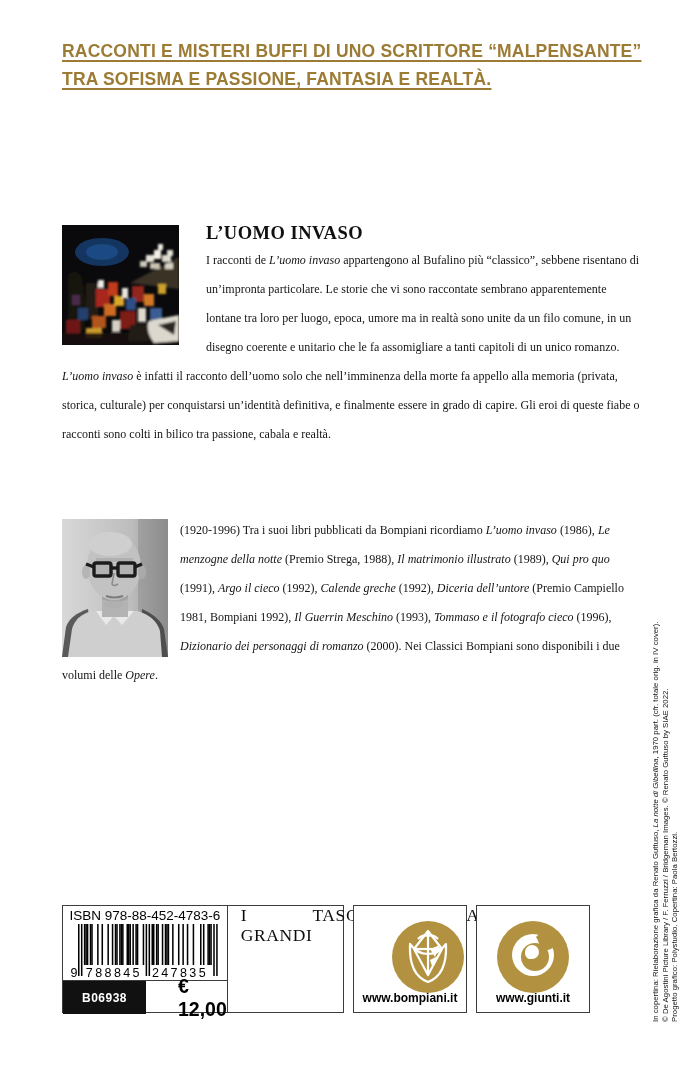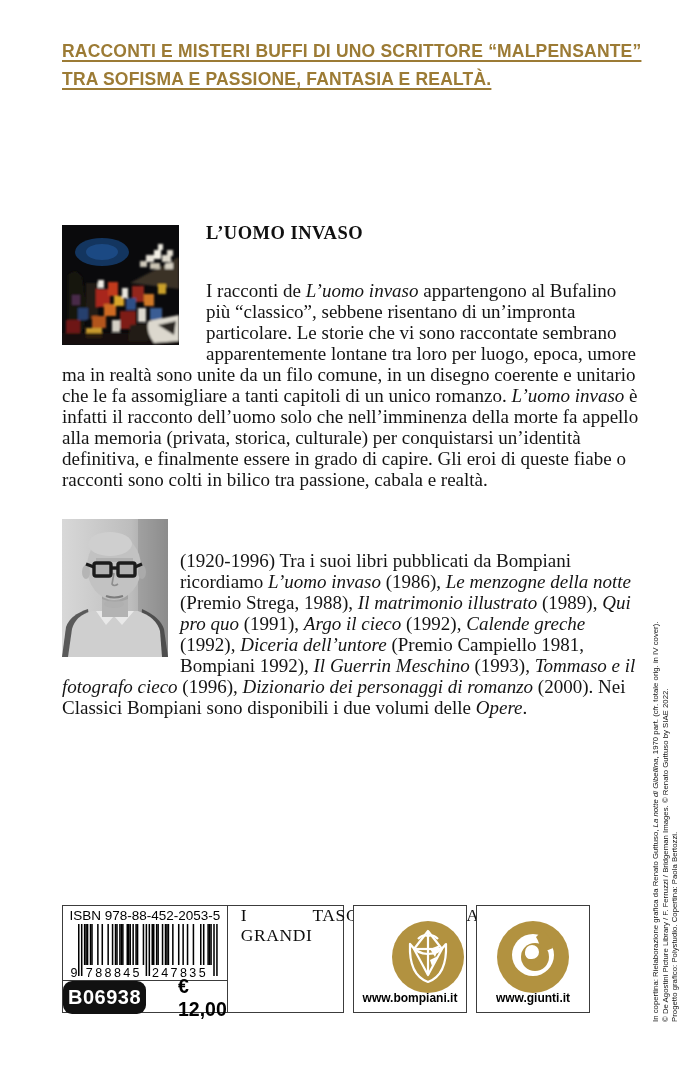--- a/index.html
+++ b/index.html
@@ -22,33 +22,33 @@
   .tagline span{display:block;}
   .tagline .ul{display:inline;text-decoration:underline;text-decoration-thickness:1.5px;text-underline-offset:3px;}
   
   .section{position:absolute;left:62px;width:580px;}
   .section-book{top:221px;}
   .section-author{top:516px;}
   .thumb{float:left;display:block;}
   .thumb.cover{width:117px;height:120px;margin:4px 27px 4px 0;}
   .thumb.photo{width:106px;height:138px;margin:3px 12px 4px 0;}
   .sec-heading{font-size:18.5px;font-weight:700;letter-spacing:.5px;line-height:25px;color:#101010;}
-  .sec-body{font-size:19px;line-height:21px;color:var(--ink);margin-top:34px;}
+  .sec-body{font-size:12px;line-height:29px;color:var(--ink);}
   
   .bottom{position:absolute;left:62px;top:905px;width:530px;height:108px;}
   .code-group{position:absolute;left:0;top:0;width:282px;height:108px;border:1px solid var(--border);display:flex;background:#fff;}
   .barcode-cell{width:173px;border-right:1px solid var(--border);display:flex;flex-direction:column;}
   .isbn-label{font-family:"Liberation Sans",sans-serif;font-size:13.5px;line-height:16px;text-align:center;padding-top:2px;color:#000;}
   .barcode-wrap{position:relative;width:146px;height:56px;margin:0 auto;flex:0 0 auto;}
   .bar-digits span{position:absolute;font-family:"Liberation Sans",sans-serif;font-size:12.5px;color:#000;top:42px;text-align:center;letter-spacing:2.4px;}
   .bar-digits .first{left:-3px;width:10px;letter-spacing:0;}
-  .bar-digits .grp-left{left:0;width:84px;text-align:center;}
+  .bar-digits .grp-left{left:11px;width:62px;text-align:center;}
   .bar-digits .grp-right{left:80px;width:42px;}
   .price-row{margin-top:auto;height:34px;border-top:1px solid var(--border);display:flex;font-family:"Liberation Sans",sans-serif;font-weight:bold;}
-  .code-badge{width:83px;background:#111;color:#fff;font-size:20px;display:flex;align-items:center;justify-content:center;letter-spacing:.5px;border-radius:9px;}
+  .code-badge{width:83px;background:#111;color:#fff;font-size:12px;display:flex;align-items:center;justify-content:center;letter-spacing:.5px;}
   .price{flex:1;font-size:19.5px;color:#000;display:flex;align-items:center;justify-content:center;padding-left:32px;}
   .series-cell{flex:1;display:flex;flex-direction:row;justify-content:center;padding-left:13px;
     font-size:17.5px;line-height:19.5px;letter-spacing:.6px;color:#0d0d0d;}
   .logo-box{position:absolute;top:0;width:114px;height:108px;border:1px solid var(--border);background:#fff;text-align:center;}
   .logo-box.bompiani{left:291px;padding-left:36px;}
   .logo-box.giunti{left:414px;}
   .logo-box svg{display:block;margin:13px auto 0;}
   .site{position:absolute;left:0;right:0;bottom:7px;font-family:"Liberation Sans",sans-serif;font-weight:bold;font-size:12px;color:#000;}
   .gold-fill{fill:var(--logo-gold);}
   
@@ -150,21 +150,21 @@
       <path d="M52 54 L50 65 Q52 68 56 65" stroke="#8d8d8d" stroke-width="1.6" fill="none"></path>
       <path d="M44 77 Q52 80 61 77" stroke="#7c7c7c" stroke-width="2" fill="none"></path>
       <ellipse cx="52" cy="85" rx="10" ry="4" fill="#adadad" opacity=".6"></ellipse>
     </svg>
     <div class="sec-body">(1920-1996) Tra i suoi libri pubblicati da Bompiani ricordiamo <i>L’uomo invaso</i> (1986), <i>Le menzogne della notte</i> (Premio Strega, 1988), <i>Il matrimonio illustrato</i> (1989), <i>Qui pro quo</i> (1991), <i>Argo il cieco</i> (1992), <i>Calende greche</i> (1992), <i>Diceria dell’untore</i> (Premio Campiello 1981, Bompiani 1992), <i>Il Guerrin Meschino</i> (1993), <i>Tommaso e il fotografo cieco</i> (1996), <i>Dizionario dei personaggi di romanzo</i> (2000). Nei Classici Bompiani sono disponibili i due volumi delle <i>Opere</i>.</div>
   </div>
 
   <div class="bottom">
     <div class="code-group">
       <div class="barcode-cell">
-        <div class="isbn-label">ISBN 978-88-452-2053-5</div>
+        <div class="isbn-label">ISBN 978-88-452-4783-6</div>
         <div class="barcode-wrap">
           <svg width="146" height="56" xmlns="http://www.w3.org/2000/svg">
               <rect x="6.00" y="0" width="1.52" height="52" fill="#000"></rect>
               <rect x="8.94" y="0" width="1.52" height="52" fill="#000"></rect>
               <rect x="11.88" y="0" width="1.52" height="41" fill="#000"></rect>
               <rect x="13.35" y="0" width="1.52" height="41" fill="#000"></rect>
               <rect x="14.82" y="0" width="1.52" height="41" fill="#000"></rect>
               <rect x="17.76" y="0" width="1.52" height="41" fill="#000"></rect>
               <rect x="19.23" y="0" width="1.52" height="41" fill="#000"></rect>
               <rect x="25.11" y="0" width="1.52" height="41" fill="#000"></rect>

